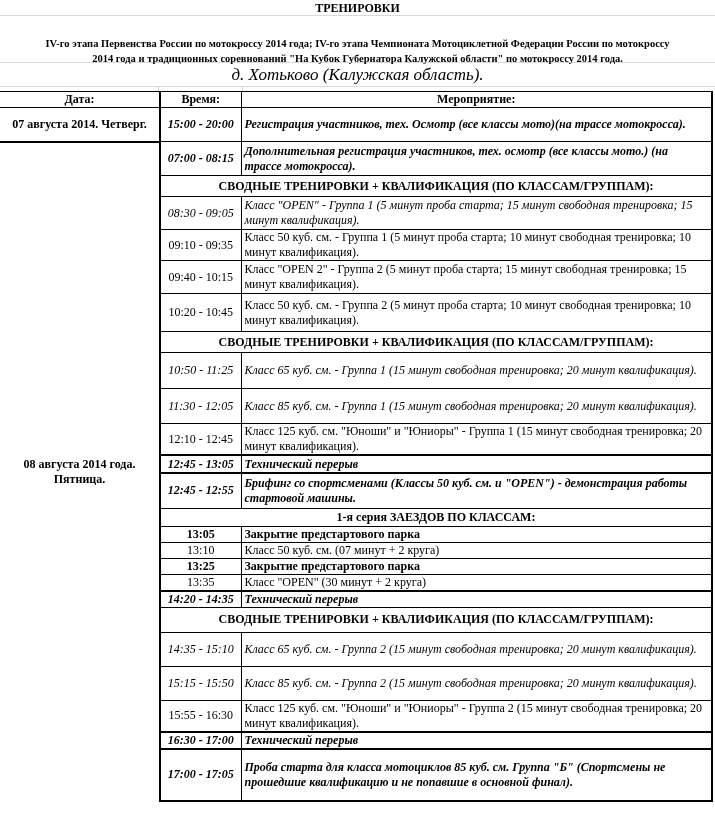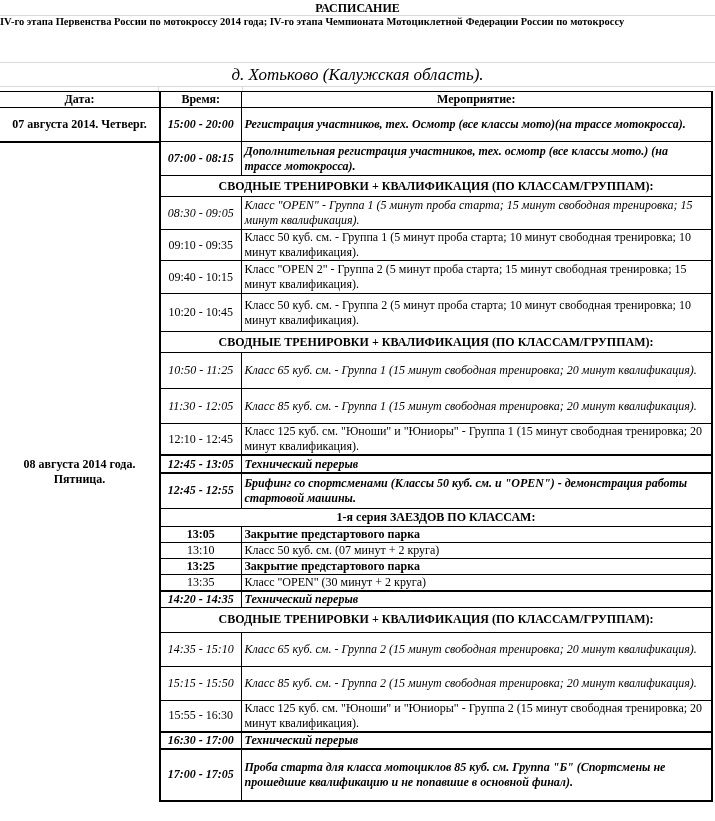--- a/index.html
+++ b/index.html
@@ -2,21 +2,21 @@
 <html><head>
 <meta charset="utf-8">
 <style>
   html, body { margin:0; padding:0; background:#fff; }
   body { width:715px; height:821px; overflow:hidden; position:relative;
          font-family:"Liberation Serif","DejaVu Serif",serif; color:#000; font-size:12px; }
   .gridline-h { position:absolute; left:0; width:715px; height:1px; background:#d9d9d9; }
   .gridline-v { position:absolute; width:1px; background:#d9d9d9; }
   .title { position:absolute; left:0; top:0; width:715px; height:16px; text-align:center;
            font-weight:bold; font-size:12px; line-height:16px; }
-  .subtitle { position:absolute; left:0; top:14px; width:715px; text-align:left;
+  .subtitle { position:absolute; left:0; top:36px; width:715px; text-align:center;
               font-weight:bold; font-size:10.5px; line-height:15px; }
   .location { position:absolute; left:0; top:64px; width:715px; text-align:center;
               font-style:italic; font-size:17px; line-height:22px; }
   table.sched { position:absolute; left:0; top:91px; border-collapse:collapse; table-layout:fixed; width:713px; }
   table.sched td { border:1px solid #000; padding:0 3px; font-size:12px; line-height:15px; vertical-align:middle; }
   table.sched col.c1 { width:160px; }
   table.sched col.c2 { width:81px; }
   .hdr td { font-weight:bold; text-align:center; border-top:2px solid #000; border-bottom:2px solid #000; height:13px; }
   td.date { text-align:center; font-weight:bold; border-left:0 !important; }
   td.time { text-align:center; white-space:nowrap; }
@@ -31,23 +31,24 @@
 </style>
 </head>
 <body>
 
 <div class="gridline-h" style="top:15px"></div>
 <div class="gridline-h" style="top:62px"></div>
 <div class="gridline-h" style="top:86px"></div>
 <div class="gridline-v" style="left:158px; top:86px; height:5px"></div>
 <div class="gridline-v" style="left:242px; top:86px; height:5px"></div>
 
-<div class="title">РАСПИСАНИЕ</div>
+<div class="title">ТРЕНИРОВКИ</div>
 <div class="subtitle">
   <div>IV-го этапа Первенства России по мотокроссу 2014 года; IV-го этапа Чемпионата Мотоциклетной Федерации России по мотокроссу</div>
+  <div>2014 года и традиционных соревнований "На Кубок Губернатора Калужской области" по мотокроссу 2014 года.</div>
 </div>
 <div class="location">д. Хотьково (Калужская область).</div>
 
 <table class="sched">
   <colgroup>
       <col class="c1">
       <col class="c2">
       <col class="c3">
     </colgroup>
   <tbody>

